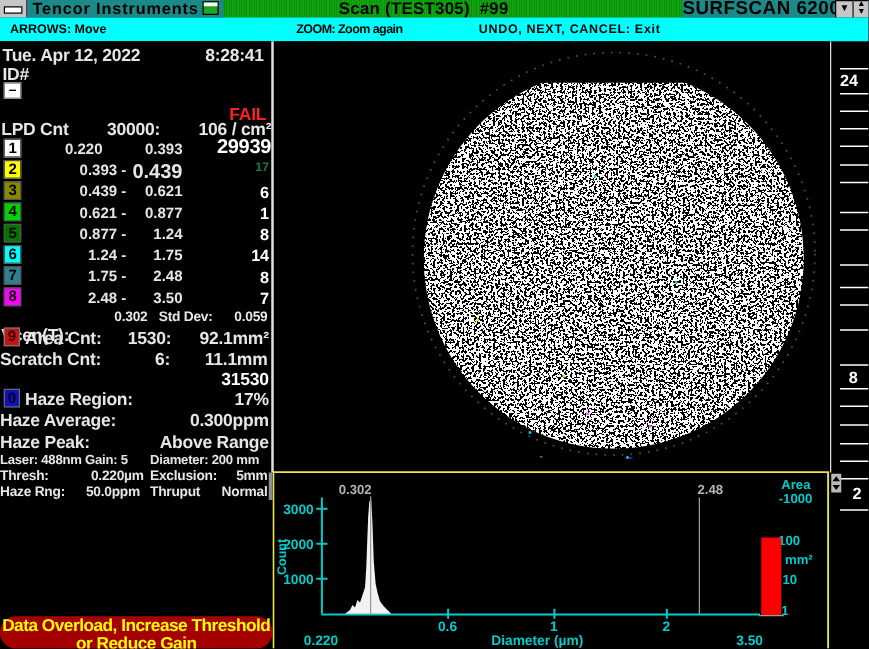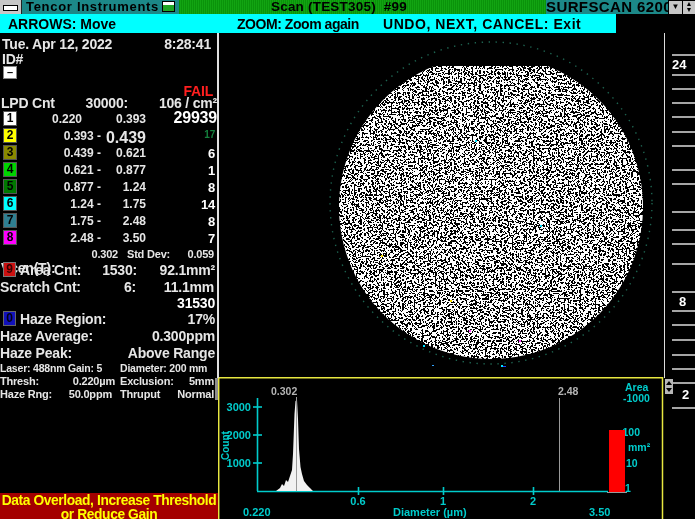--- a/index.html
+++ b/index.html
@@ -18,21 +18,21 @@
 <div class="a" style="left:162px;top:1px;width:11px;height:9px;border:1px solid #000;background:#1ea625;"></div>
 <div class="a" style="left:163px;top:2px;width:11px;height:3px;background:#fff;"></div>
 <div class="a" style="left:271px;top:0px;color:#000;font-size:13.5px;letter-spacing:0.2px;line-height:14px;">Scan (TEST305) &nbsp;#99</div>
 <div class="a" style="left:546px;top:0px;color:#000;font-size:15px;letter-spacing:0.4px;line-height:14px;">SURFSCAN 6200</div>
 <div class="a" style="left:668px;top:0;width:13px;height:13px;background:#c6c6c6;border:1px solid #000;font-size:8px;line-height:12px;text-align:center;color:#000;">▼</div>
 <div class="a" style="left:683px;top:0;width:12px;height:13px;background:#c6c6c6;border-top:1px solid #000;border-bottom:1px solid #000;color:#000;">
   <div style="font-size:7px;line-height:6px;text-align:center;">▲</div>
   <div style="font-size:7px;line-height:6px;text-align:center;">▼</div>
 </div>
 
-<div class="a" style="left:0;top:14px;width:616px;height:19px;background:#00ffff;color:#000;font-size:14px;line-height:20px;">
+<div class="a" style="left:0;top:14px;width:695px;height:19px;background:#00ffff;color:#000;font-size:10px;line-height:20px;">
 <span class="a" style="left:8px;">ARROWS: Move</span>
 <span class="a" style="left:237px;letter-spacing:-0.45px;">ZOOM: Zoom again</span>
 <span class="a" style="left:383px;letter-spacing:0.55px;">UNDO, NEXT, CANCEL: Exit</span>
 </div>
 
 <div id="lp" class="a" style="left:0;top:33px;width:218px;height:367px;background:#000;font-size:14px;color:#e6e6e6;letter-spacing:-0.2px;">
 
 <span class="a " style="left:2px;top:3px;">Tue. Apr 12, 2022</span>
       <span class="a " style="right:7px;top:3px;">8:28:41</span>
       <span class="a " style="left:2px;top:18px;">ID#</span>
@@ -99,21 +99,21 @@
       <span class="a " style="right:103px;top:342px;font-size:11px;">0.220µm</span>
       <span class="a " style="left:120px;top:342px;font-size:11px;">Exclusion:</span>
       <span class="a " style="right:4px;top:342px;font-size:11px;">5mm</span>
       <span class="a " style="left:0px;top:355px;font-size:11px;">Haze Rng:</span>
       <span class="a " style="right:106px;top:355px;font-size:11px;">50.0ppm</span>
       <span class="a " style="left:120px;top:355px;font-size:11px;">Thruput</span>
       <span class="a " style="right:4px;top:355px;font-size:11px;">Normal</span>
 </div>
 
 
-<div class="a" style="left:0;top:493px;width:218px;height:26px;background:#a40000;color:#ffff00;font-size:13.8px;letter-spacing:-0.4px;text-align:center;line-height:13.5px;padding-top:1px;box-sizing:border-box;white-space:nowrap;">
+<div class="a" style="left:0;top:493px;width:218px;height:26px;background:#a40000;color:#ffff00;font-size:13.8px;letter-spacing:-0.4px;text-align:center;line-height:13.5px;padding-top:1px;box-sizing:border-box;white-space:nowrap;border-radius:13px;">
 Data Overload, Increase Threshold<br>or Reduce Gain
 </div>
 
 <svg class="a" style="left:218px;top:33px;" width="446" height="341" viewBox="0 0 446 341">
   <defs>
     <filter id="nz" x="0" y="0" width="100%" height="100%">
       <feTurbulence type="fractalNoise" baseFrequency="0.52" numOctaves="2" seed="11" stitchTiles="stitch"></feTurbulence>
       <feColorMatrix type="matrix" values="0.33 0.33 0.33 0 0  0.33 0.33 0.33 0 0  0.33 0.33 0.33 0 0  0 0 0 0 1"></feColorMatrix>
       <feComponentTransfer>
         <feFuncR type="discrete" tableValues="0 0 0 0 0 0 0 0 0 0 0 0 1 1 1 1 1 1 1 1 1 1 1 1 1"></feFuncR>

